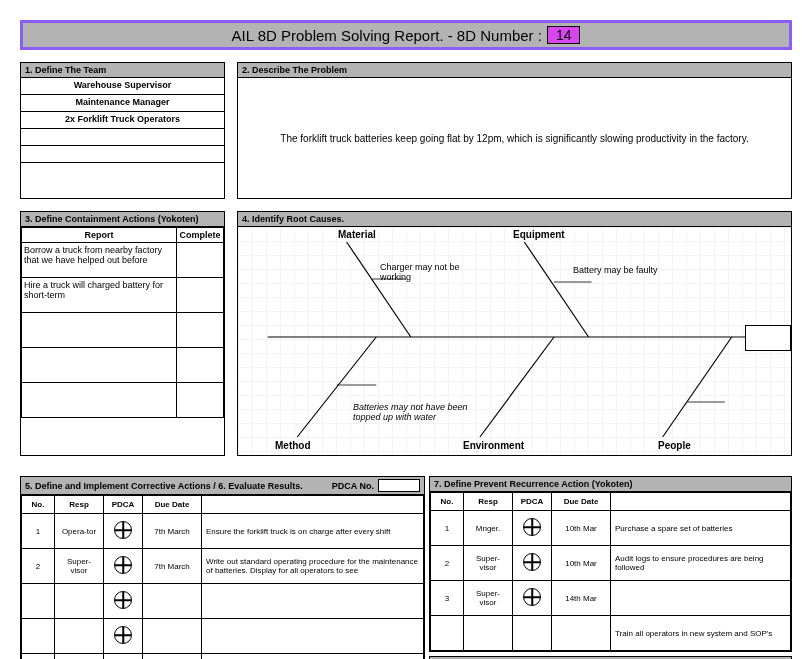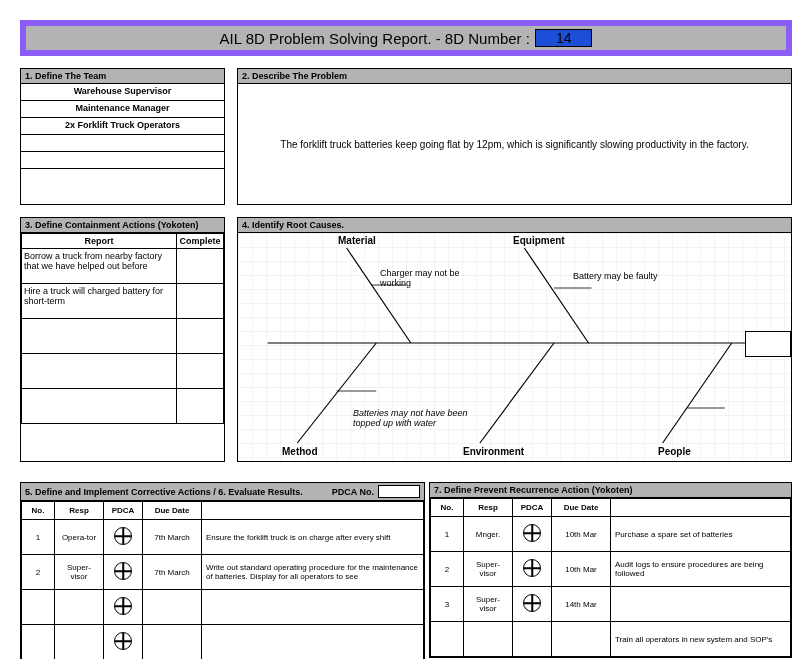--- a/index.html
+++ b/index.html
@@ -6,32 +6,32 @@
     margin: 0;
     padding: 20px;
     font-family: Arial, sans-serif;
     font-size: 9px;
     background: #fff;
     width: 812px;
     box-sizing: border-box;
   }
   .title-bar {
     background: #b3b3b3;
-    border: 6px solid #8b5cf6;
+    border: 3px solid #8b5cf6;
     text-align: center;
     padding: 3px;
     font-size: 15px;
     display: flex;
     justify-content: center;
     align-items: center;
   }
   .title-bar .num-box {
-    background: #1d4ed8;
+    background: #d946ef;
     border: 1px solid #000;
-    padding: 0 20px;
+    padding: 0 8px;
     margin-left: 5px;
     font-size: 14px;
   }
   .layout {
     display: grid;
     grid-template-columns: 205px 1fr;
     gap: 12px;
     margin-top: 12px;
   }
   .box {
@@ -201,21 +201,21 @@
         <line x1="245" y1="210" x2="320" y2="110"></line>
         <line x1="430" y1="210" x2="500" y2="110"></line>
 
         <line class="thin" x1="135" y1="52" x2="170" y2="52"></line>
         <line class="thin" x1="320" y1="55" x2="358" y2="55"></line>
         <line class="thin" x1="100" y1="158" x2="140" y2="158"></line>
         <line class="thin" x1="455" y1="175" x2="493" y2="175"></line>
       </svg>
       <div class="fish-label" style="left:100px; top:2px;">Material</div>
       <div class="fish-label" style="left:275px; top:2px;">Equipment</div>
-      <div class="fish-label" style="left:44px;  top:213px;">Method</div>
+      <div class="fish-label" style="left:37px;  top:213px;">Method</div>
       <div class="fish-label" style="left:225px; top:213px;">Environment</div>
       <div class="fish-label" style="left:420px; top:213px;">People</div>
       <div class="fish-note" style="left:142px; top:35px; width:90px;">Charger may not be working</div>
       <div class="fish-note" style="left:335px; top:38px; width:110px;">Battery may be faulty</div>
       <div class="fish-note" style="left:115px; top:175px; width:140px;font-style:italic;">Batteries may not have been topped up with water</div>
       <div class="fish-head"></div>
     </div>
   </div>
 </div>
 

